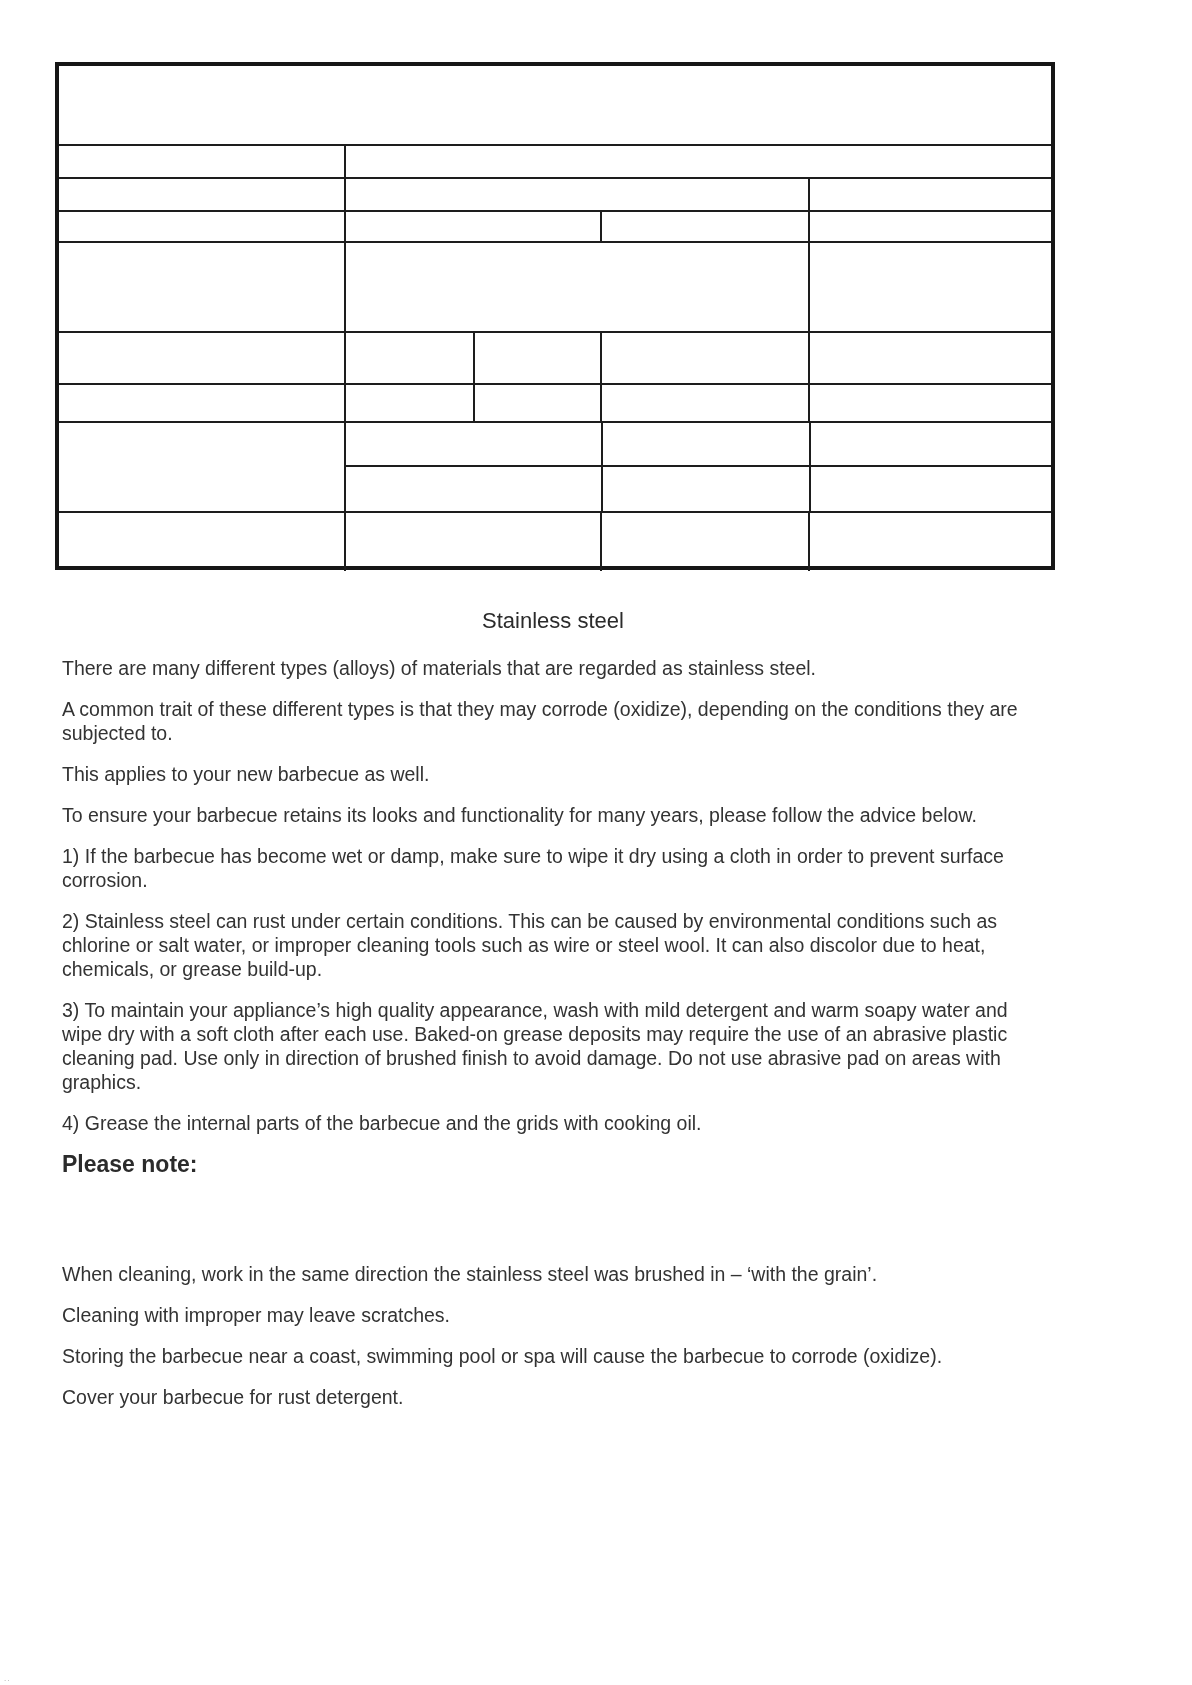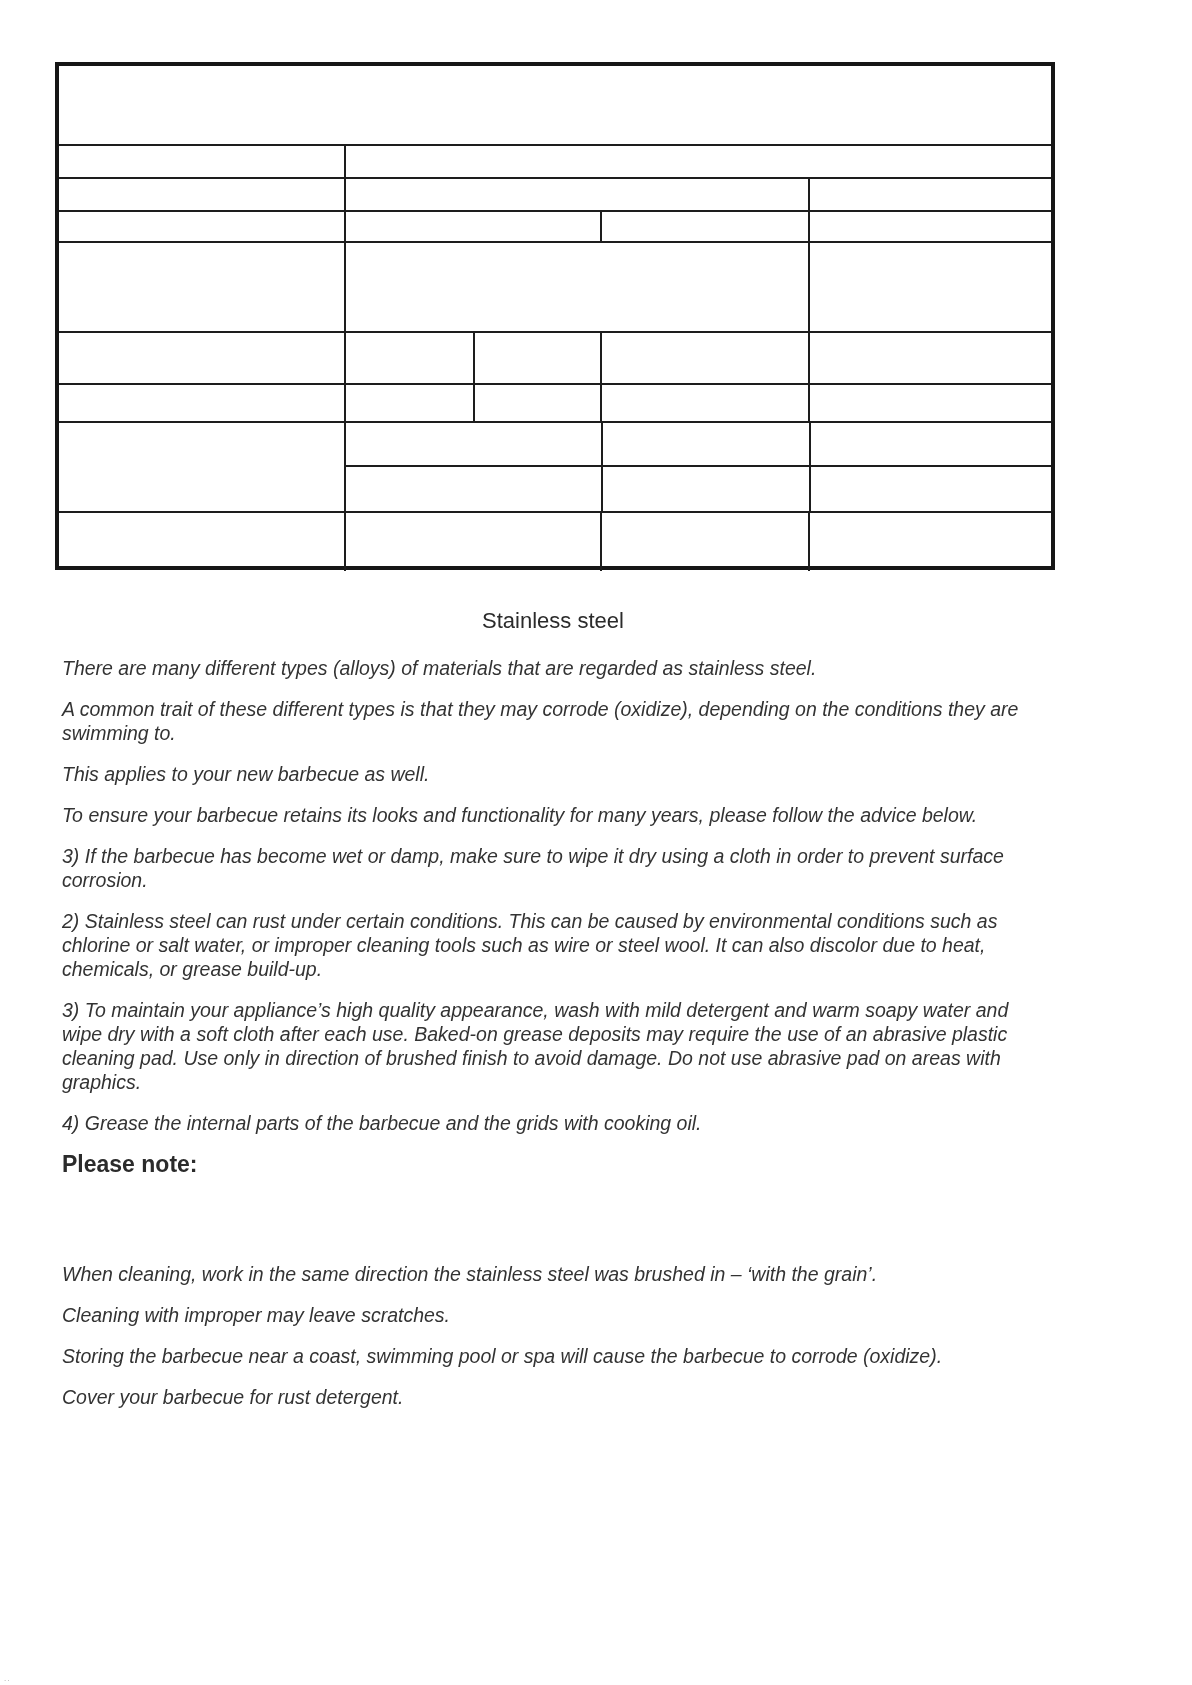--- a/index.html
+++ b/index.html
@@ -101,21 +101,20 @@
     font-weight: normal;
     font-size: 22px;
     color: #2b2b2b;
     margin: 0 0 22px 0;
   }
   .para {
     font-size: 19.5px;
     line-height: 24px;
     margin: 4px 0 17px 0;
     color: #333333;
-    font-style: italic;
   }
   .note-label {
     font-weight: bold;
     font-size: 23px;
     line-height: 24px;
     margin: 6px 0 86px 0;
     color: #2b2b2b;
   }
   .scan-artifact {
     position: absolute;
@@ -197,24 +196,24 @@
     <div class="tcell w-c4"></div>
     <div class="tcell w-c5"></div>
   </div>
 
 </div>
 
 <div class="doc-body">
   <h2 class="doc-heading">Stainless steel</h2>
 
   <p class="para">There are many different types (alloys) of materials that are regarded as stainless steel.</p>
-  <p class="para">A common trait of these different types is that they may corrode (oxidize), depending on the conditions they are swimming to.</p>
+  <p class="para">A common trait of these different types is that they may corrode (oxidize), depending on the conditions they are subjected to.</p>
   <p class="para">This applies to your new barbecue as well.</p>
   <p class="para">To ensure your barbecue retains its looks and functionality for many years, please follow the advice below.</p>
-  <p class="para">3) If the barbecue has become wet or damp, make sure to wipe it dry using a cloth in order to prevent surface corrosion.</p>
+  <p class="para">1) If the barbecue has become wet or damp, make sure to wipe it dry using a cloth in order to prevent surface corrosion.</p>
   <p class="para">2) Stainless steel can rust under certain conditions. This can be caused by environmental conditions such as chlorine or salt water, or improper cleaning tools such as wire or steel wool. It can also discolor due to heat, chemicals, or grease build-up.</p>
   <p class="para">3) To maintain your appliance’s high quality appearance, wash with mild detergent and warm soapy water and wipe dry with a soft cloth after each use.  Baked-on grease deposits may require the use of an abrasive plastic cleaning pad. Use only in direction of brushed finish to avoid damage. Do not use abrasive pad on areas with graphics.</p>
   <p class="para">4) Grease the internal parts of the barbecue and the grids with cooking oil.</p>
 
   <p class="note-label">Please note:</p>
 
   <p class="para">When cleaning, work in the same direction the stainless steel was brushed in – ‘with the grain’.</p>
   <p class="para">Cleaning with improper may leave scratches.</p>
   <p class="para">Storing the barbecue near a coast, swimming pool or spa will cause the barbecue to corrode (oxidize).</p>
   <p class="para">Cover your barbecue for rust detergent.</p>

